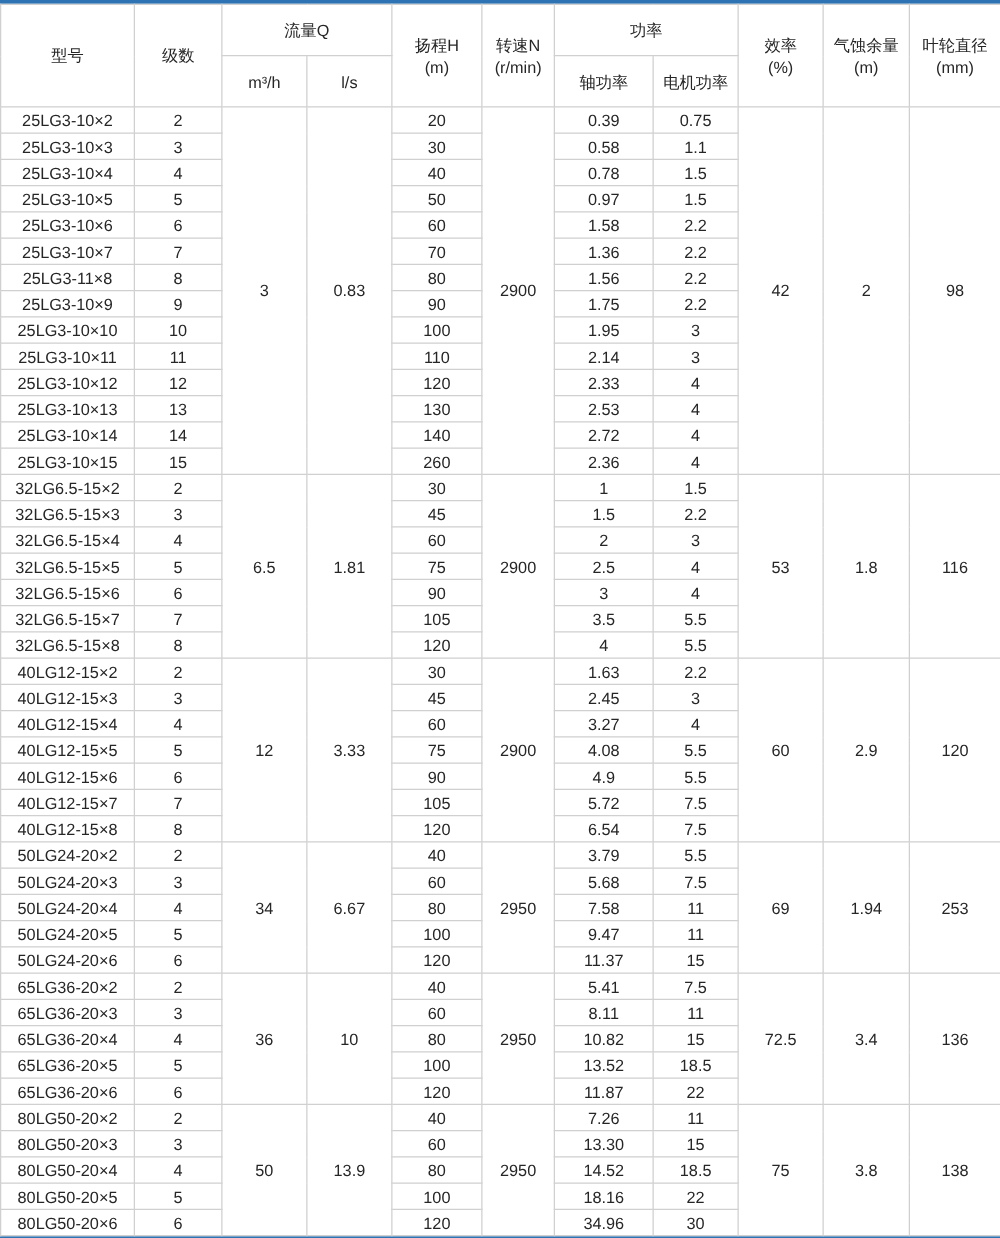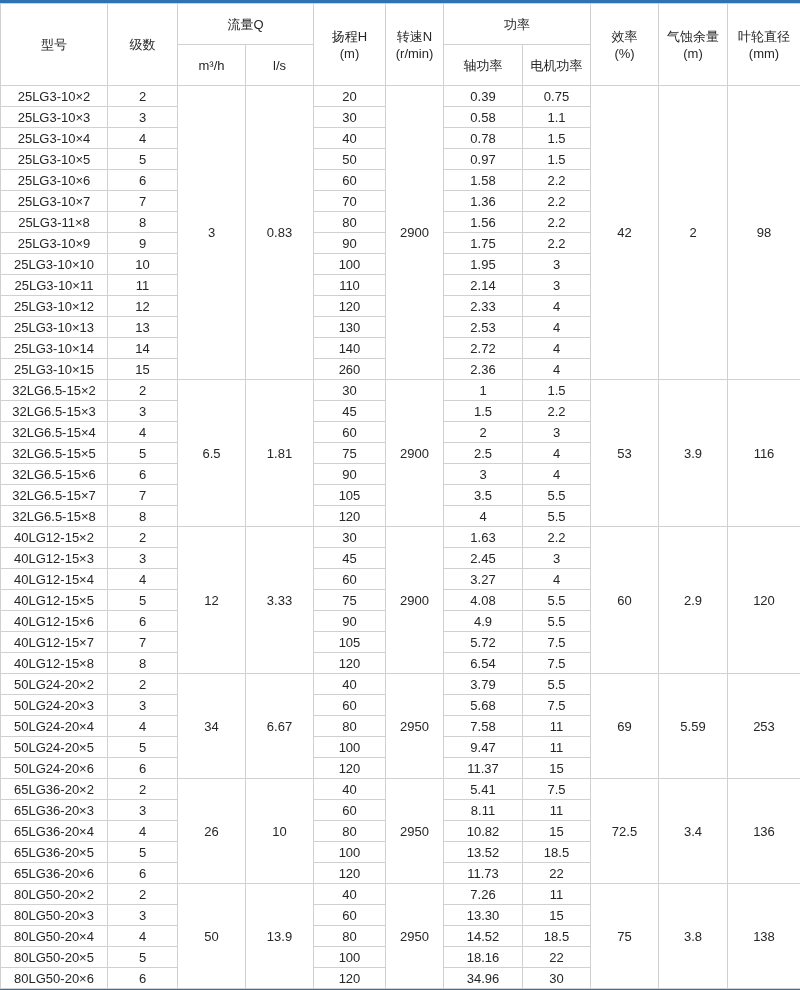--- a/index.html
+++ b/index.html
@@ -180,21 +180,21 @@
         <tr>
           <td>32LG6.5-15×2</td>
           <td>2</td>
           <td rowspan="7">6.5</td>
           <td rowspan="7">1.81</td>
           <td>30</td>
           <td rowspan="7">2900</td>
           <td>1</td>
           <td>1.5</td>
           <td rowspan="7">53</td>
-          <td rowspan="7">3.9</td>
+          <td rowspan="7">1.8</td>
           <td rowspan="7">116</td>
         </tr>
         <tr>
           <td>32LG6.5-15×3</td>
           <td>3</td>
           <td>45</td>
           <td>1.5</td>
           <td>2.2</td>
         </tr>
         <tr>
@@ -290,21 +290,21 @@
         <tr>
           <td>50LG24-20×2</td>
           <td>2</td>
           <td rowspan="5">34</td>
           <td rowspan="5">6.67</td>
           <td>40</td>
           <td rowspan="5">2950</td>
           <td>3.79</td>
           <td>5.5</td>
           <td rowspan="5">69</td>
-          <td rowspan="5">5.59</td>
+          <td rowspan="5">1.94</td>
           <td rowspan="5">253</td>
         </tr>
         <tr>
           <td>50LG24-20×3</td>
           <td>3</td>
           <td>60</td>
           <td>5.68</td>
           <td>7.5</td>
         </tr>
         <tr>
@@ -324,21 +324,21 @@
         <tr>
           <td>50LG24-20×6</td>
           <td>6</td>
           <td>120</td>
           <td>11.37</td>
           <td>15</td>
         </tr>
         <tr>
           <td>65LG36-20×2</td>
           <td>2</td>
-          <td rowspan="5">26</td>
+          <td rowspan="5">36</td>
           <td rowspan="5">10</td>
           <td>40</td>
           <td rowspan="5">2950</td>
           <td>5.41</td>
           <td>7.5</td>
           <td rowspan="5">72.5</td>
           <td rowspan="5">3.4</td>
           <td rowspan="5">136</td>
         </tr>
         <tr>
@@ -359,21 +359,21 @@
           <td>65LG36-20×5</td>
           <td>5</td>
           <td>100</td>
           <td>13.52</td>
           <td>18.5</td>
         </tr>
         <tr>
           <td>65LG36-20×6</td>
           <td>6</td>
           <td>120</td>
-          <td>11.73</td>
+          <td>11.87</td>
           <td>22</td>
         </tr>
         <tr>
           <td>80LG50-20×2</td>
           <td>2</td>
           <td rowspan="5">50</td>
           <td rowspan="5">13.9</td>
           <td>40</td>
           <td rowspan="5">2950</td>
           <td>7.26</td>

